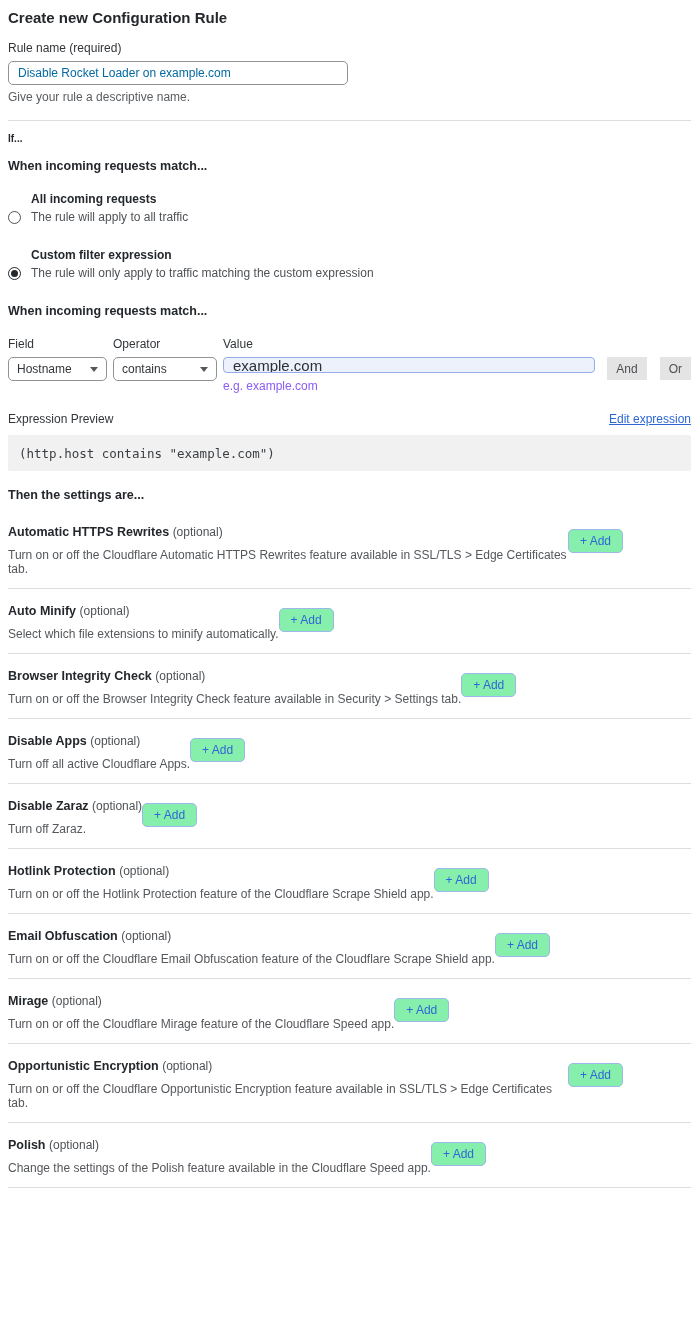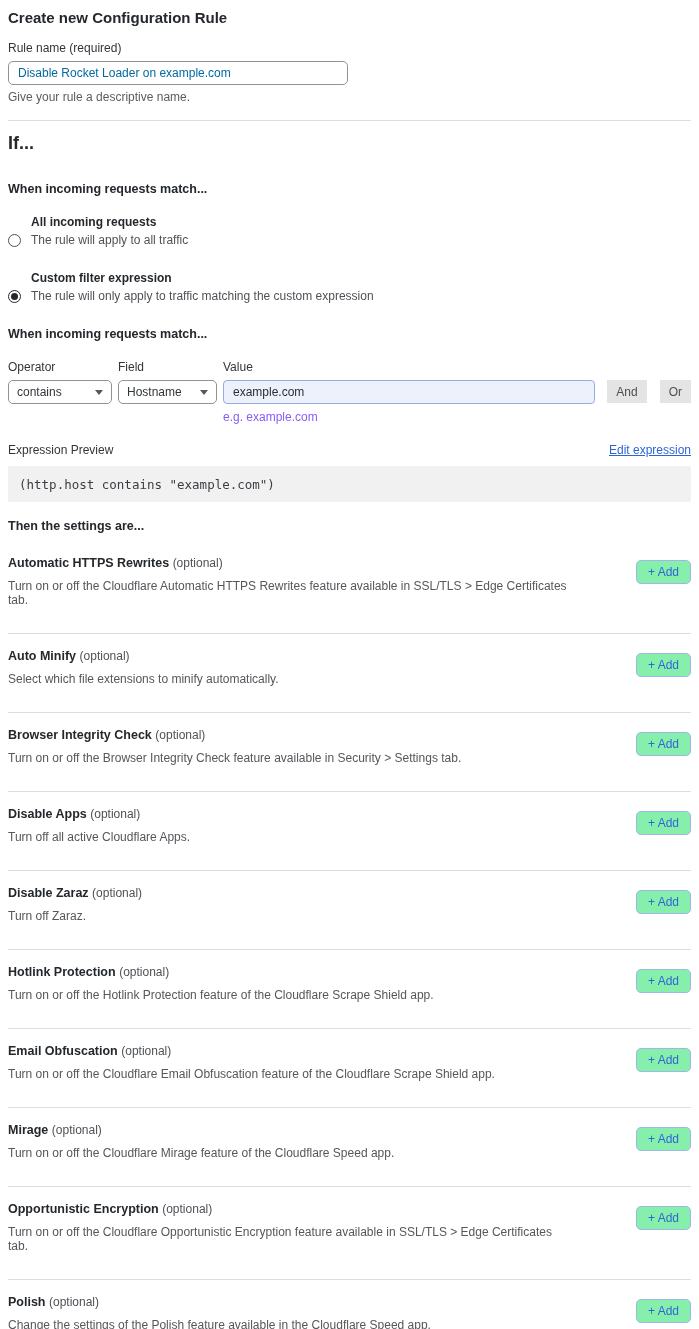--- a/index.html
+++ b/index.html
@@ -19,21 +19,21 @@
     width: 340px; height: 24px;
     border: 1px solid #8f9398; border-radius: 5px;
     padding: 0 9px; font-size: 12px; color: #0369a1;
     font-family: "Liberation Sans", sans-serif;
     background: #fff; outline: none;
   }
   .help-text { font-size: 12px; color: #595d61; margin-top: 5px; }
 
   .divider { border: none; border-top: 1px solid #dcdddf; margin: 16px 0 12px 0; }
 
-  .if-heading { font-size: 18px; font-weight: 700; margin-bottom: 28px; }
+  .if-heading { font-size: 10px; font-weight: 700; margin-bottom: 15px; }
   .match-heading { font-size: 12.5px; font-weight: 700; margin-bottom: 19px; }
 
   .radio-option { display: flex; align-items: flex-end; gap: 10px; margin-bottom: 24px; cursor: pointer; }
   .radio-circle {
     width: 13px; height: 13px; border-radius: 50%;
     border: 1px solid #4e5256; flex: 0 0 auto; margin-top: 1px;
     position: relative; background: #fff;
   }
   .radio-circle.selected { border-color: #24282c; }
   .radio-circle.selected::after {
@@ -48,24 +48,24 @@
   .col-field { width: 99px; }
   .col-operator { width: 104px; }
   .col-value { flex: 1; }
   .select-box {
     height: 24px; border: 1px solid #8f9398; border-radius: 5px;
     background: #fff; display: flex; align-items: center; justify-content: space-between;
     padding: 0 8px; font-size: 12px; color: #32363a; cursor: pointer;
   }
   .caret { width: 0; height: 0; border-left: 4px solid transparent; border-right: 4px solid transparent; border-top: 5px solid #55585c; }
   .value-input {
-    height: 24px; width: 100%;
+    height: 16px; width: 100%;
     border: 1px solid #93aee6; border-radius: 4px;
     background: #ecf1fc; padding: 0 9px;
-    font-size: 12px; color: #2c3034; outline: none;
+    font-size: 15px; color: #2c3034; outline: none;
     font-family: "Liberation Sans", sans-serif;
   }
   .conj-buttons { display: flex; gap: 13px; margin-left: 6px; }
   .conj-btn {
     height: 23px; padding: 0 9px; border: none; border-radius: 0;
     background: #e4e4e5; color: #4c4f53; font-size: 12px; cursor: pointer;
     font-family: "Liberation Sans", sans-serif;
   }
   .value-hint { font-size: 12px; color: #8b5cf6; margin-top: 6px; }
 
@@ -77,22 +77,22 @@
     display: flex; align-items: center; padding: 0 11px;
     font-family: "DejaVu Sans Mono", "Liberation Mono", monospace;
     font-size: 12.5px; color: #3a3e42;
     margin-bottom: 17px;
   }
 
   .settings-heading { font-size: 12.5px; font-weight: 700; margin-bottom: 8px; }
 
   .setting-item {
     border-bottom: 1px solid #dcdddf;
-    padding: 15px 0 26px 0;
-    display: flex; justify-content: space-between; align-items: flex-start;
+    padding: 15px 0 12px 0;
+    display: flex; justify-content: flex-start; align-items: flex-start;
   }
   .setting-text { max-width: 560px; }
   .setting-name { font-size: 12.5px; font-weight: 700; color: #24282c; }
   .optional-tag { font-weight: 400; color: #4e5256; font-size: 12px; }
   .setting-desc { font-size: 12px; color: #54575b; margin-top: 9px; }
   .add-btn {
     margin-top: 4px;
     background: #86efac; border: 1px solid #9db7ea; border-radius: 5px;
     color: #3166d6; font-size: 12px; padding: 4px 11px; cursor: pointer;
     font-family: "Liberation Sans", sans-serif;
@@ -129,34 +129,34 @@
     <span class="radio-circle selected"></span>
     <span>
       <div class="radio-label">Custom filter expression</div>
       <div class="radio-desc">The rule will only apply to traffic matching the custom expression</div>
     </span>
   </div>
 
   <h3 class="match-heading" style="margin-top:6px;">When incoming requests match...</h3>
 
   <div class="builder-row">
+    <div class="builder-col col-field">
+      <div class="field-label">Field</div>
+      <div class="select-box">
+        <span>Hostname</span>
+        <span class="caret"></span>
+      </div>
+    </div>
     <div class="builder-col col-operator">
       <div class="field-label">Operator</div>
       <div class="select-box">
         <span>contains</span>
         <span class="caret"></span>
       </div>
     </div>
-    <div class="builder-col col-field">
-      <div class="field-label">Field</div>
-      <div class="select-box">
-        <span>Hostname</span>
-        <span class="caret"></span>
-      </div>
-    </div>
     <div class="builder-col col-value">
       <div class="field-label">Value</div>
       <input class="value-input" type="text" value="example.com" style="">
       <div class="value-hint">e.g. example.com</div>
     </div>
     <div class="conj-buttons" style="margin-top:20px;">
       <button class="conj-btn">And</button>
       <button class="conj-btn">Or</button>
     </div>
   </div>

